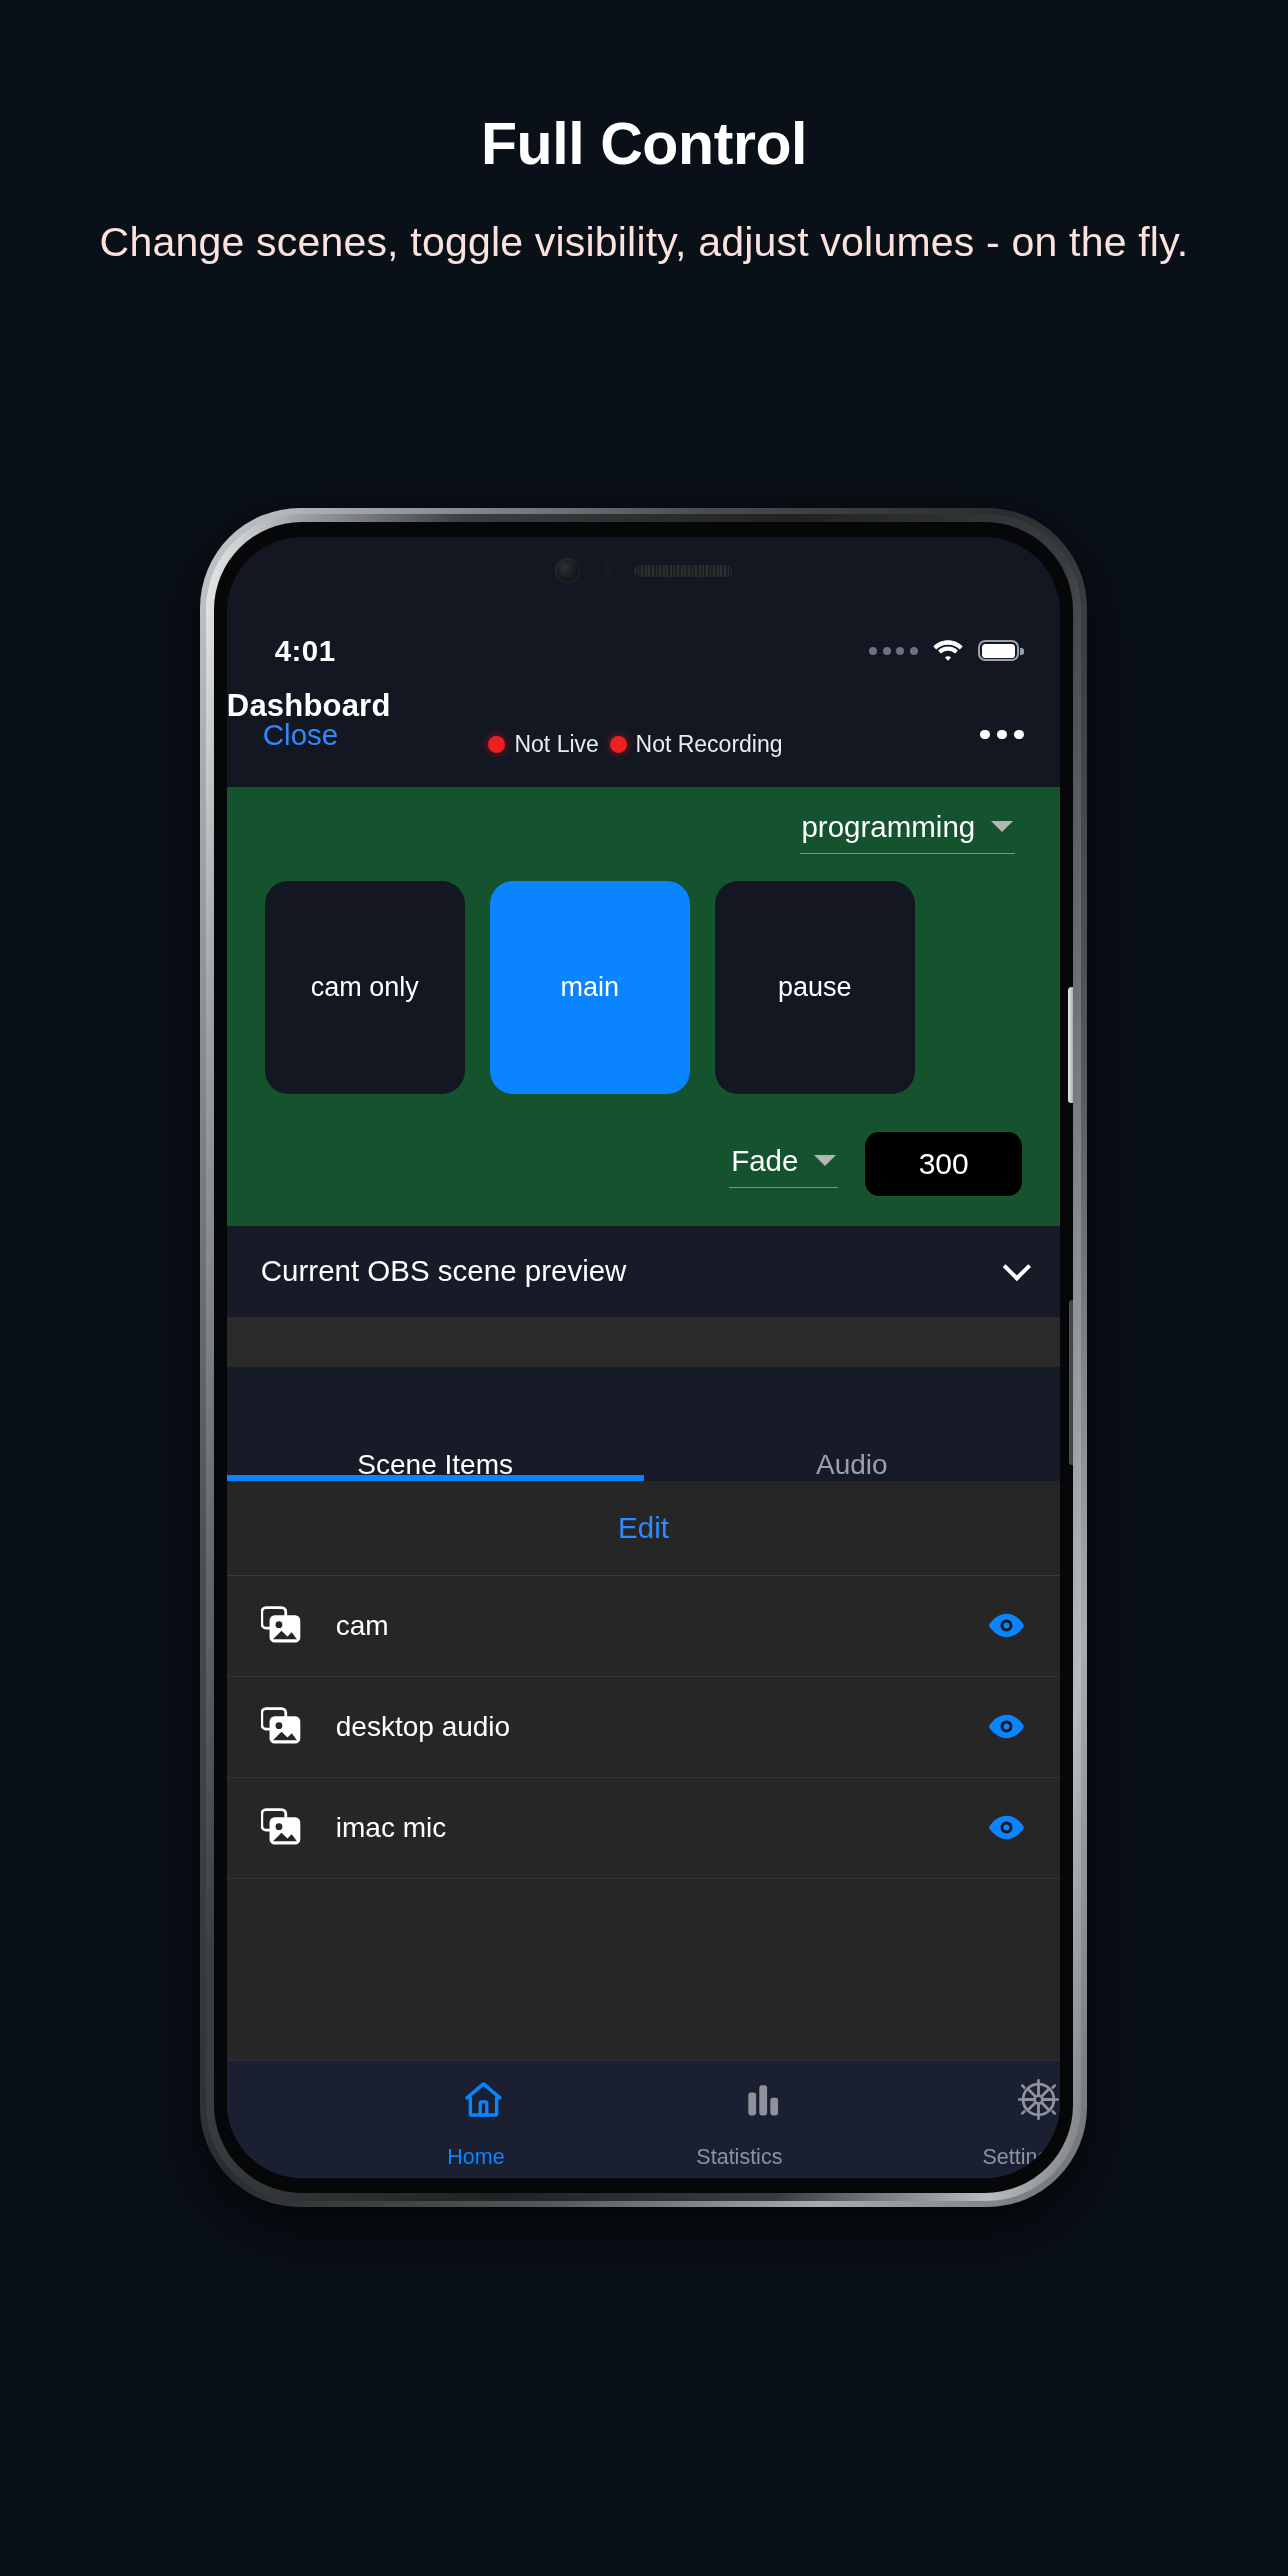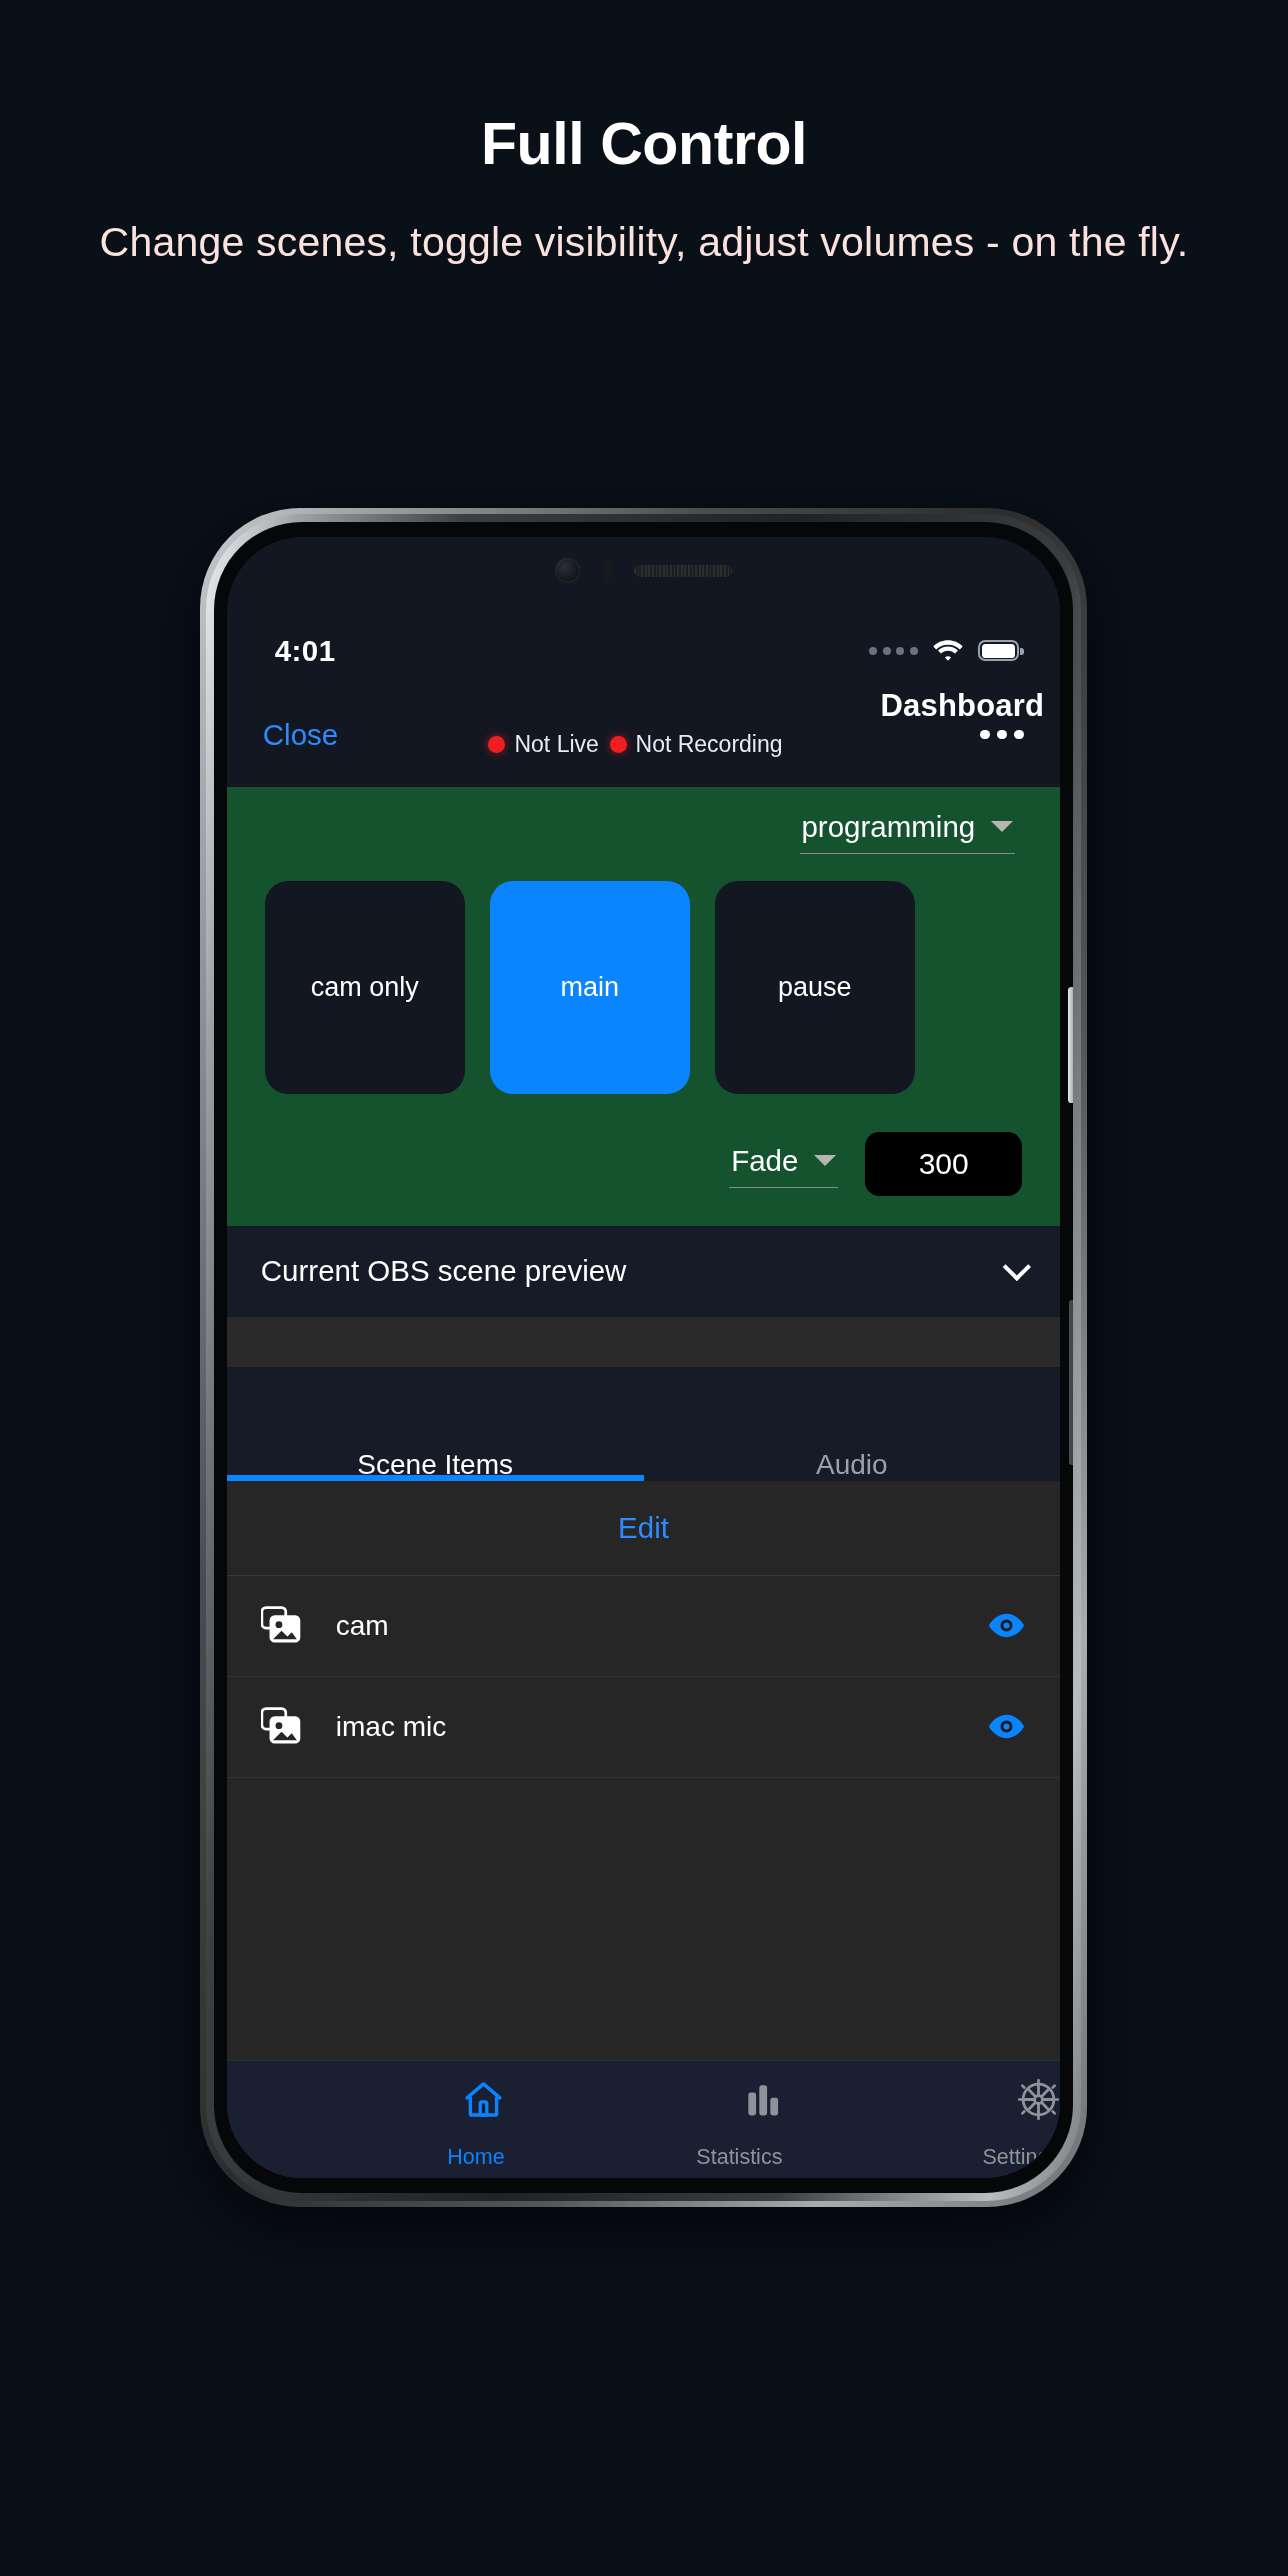--- a/index.html
+++ b/index.html
@@ -189,21 +189,21 @@
     background: #131722;
   }
   .nav-close {
     font-size: 29.5px;
     color: #2f8aff;
     z-index: 2;
   }
   .nav-center {
     position: absolute;
     left: 0; right: 16px; top: 5.4px;
-    text-align: right;
+    text-align: left;
     pointer-events: none;
   }
   .nav-title {
     font-size: 31px;
     font-weight: bold;
     color: #ffffff;
     letter-spacing: 0.2px;
   }
   .nav-status {
     margin-top: 7.2px;
@@ -520,20 +520,34 @@
               <path d="M7 19l5-5 3.5 3.5L18 15l3 4z" fill="#262626"></path>
             </svg>
             <div class="src-name">cam</div>
             <svg class="eye" viewBox="0 0 30 20">
               <path d="M15 1C7 1 1.6 9 1.6 10S7 19 15 19s13.4-8 13.4-9S23 1 15 1z" fill="#0a84ff"></path>
               <circle cx="15" cy="10" r="4.6" fill="#181b1f"></circle>
               <circle cx="15" cy="10" r="2.3" fill="#0a84ff"></circle>
             </svg>
           </div>
 
+          <div class="src-row">
+            <svg class="src-icon" viewBox="0 0 24 22">
+              <rect x="0.5" y="0.5" width="14" height="12" rx="2.5" fill="none" stroke="#fff" stroke-width="1.6"></rect>
+              <rect x="5" y="5" width="18" height="16" rx="3" fill="#fff"></rect>
+              <circle cx="10.5" cy="10.5" r="2" fill="#262626"></circle>
+              <path d="M7 19l5-5 3.5 3.5L18 15l3 4z" fill="#262626"></path>
+            </svg>
+            <div class="src-name">desktop audio</div>
+            <svg class="eye" viewBox="0 0 30 20">
+              <path d="M15 1C7 1 1.6 9 1.6 10S7 19 15 19s13.4-8 13.4-9S23 1 15 1z" fill="#0a84ff"></path>
+              <circle cx="15" cy="10" r="4.6" fill="#181b1f"></circle>
+              <circle cx="15" cy="10" r="2.3" fill="#0a84ff"></circle>
+            </svg>
+          </div>
 
           <div class="src-row">
             <svg class="src-icon" viewBox="0 0 24 22">
               <rect x="0.5" y="0.5" width="14" height="12" rx="2.5" fill="none" stroke="#fff" stroke-width="1.6"></rect>
               <rect x="5" y="5" width="18" height="16" rx="3" fill="#fff"></rect>
               <circle cx="10.5" cy="10.5" r="2" fill="#262626"></circle>
               <path d="M7 19l5-5 3.5 3.5L18 15l3 4z" fill="#262626"></path>
             </svg>
             <div class="src-name">imac mic</div>
             <svg class="eye" viewBox="0 0 30 20">

